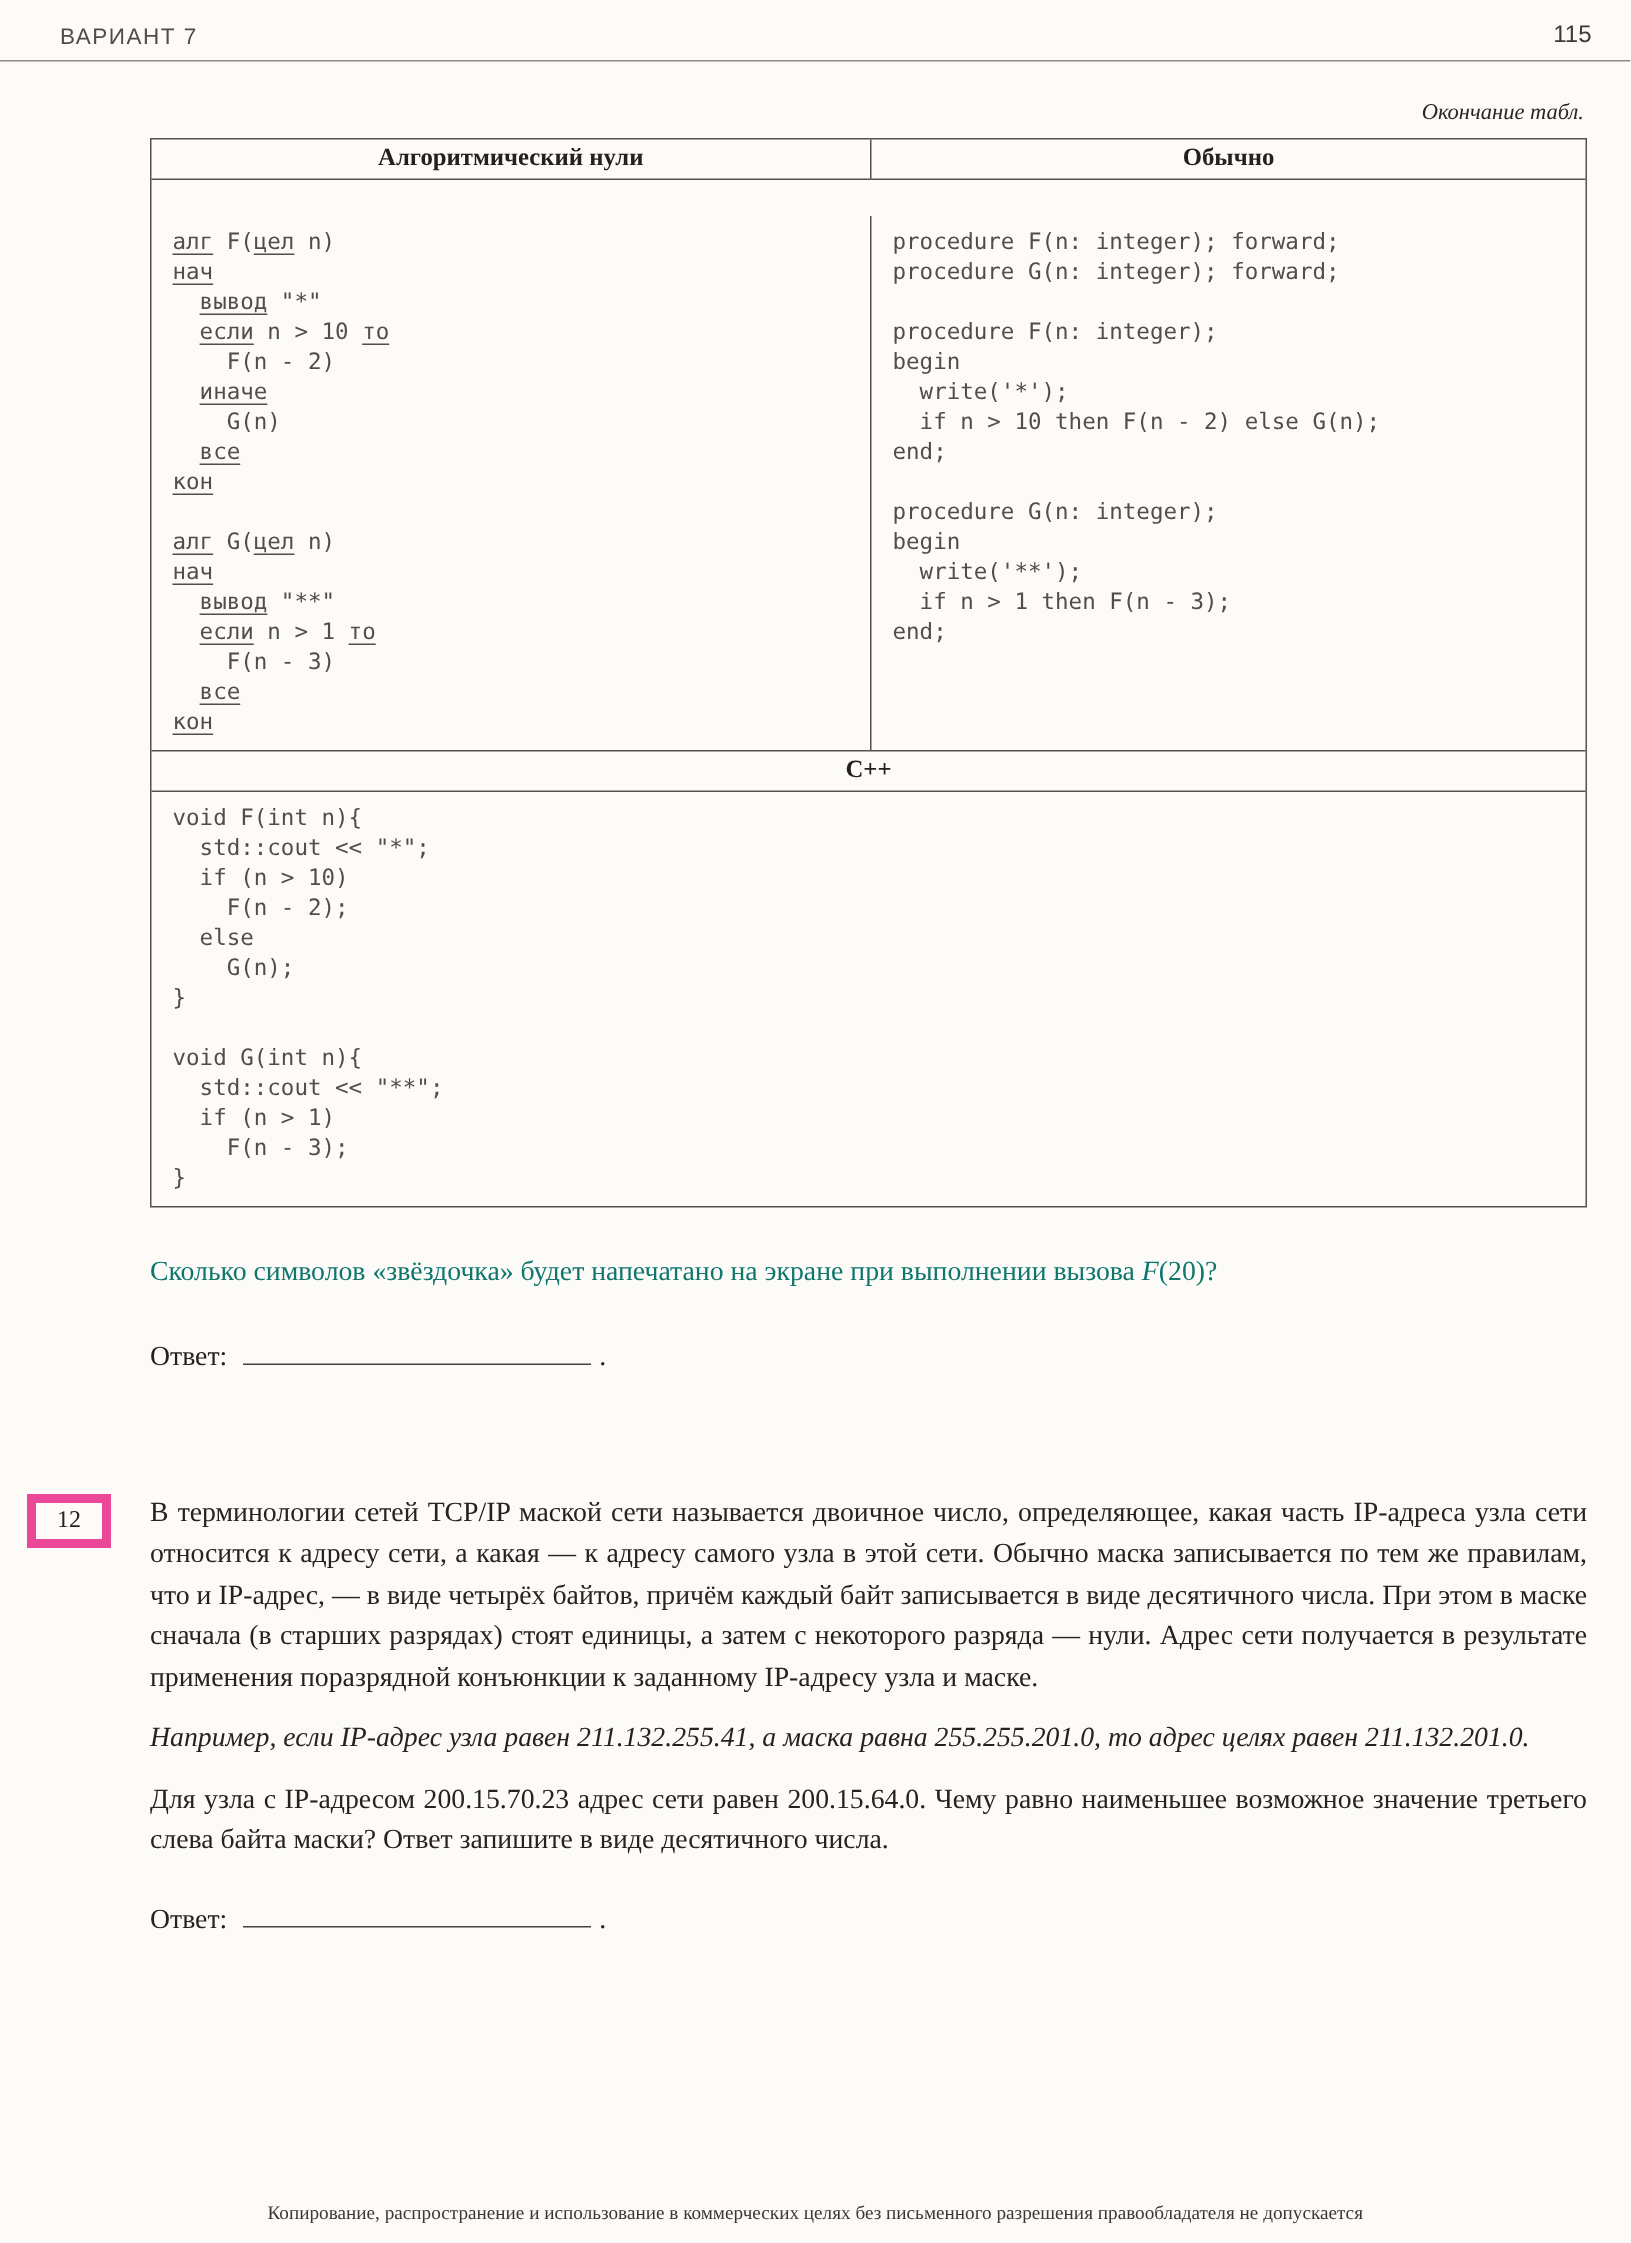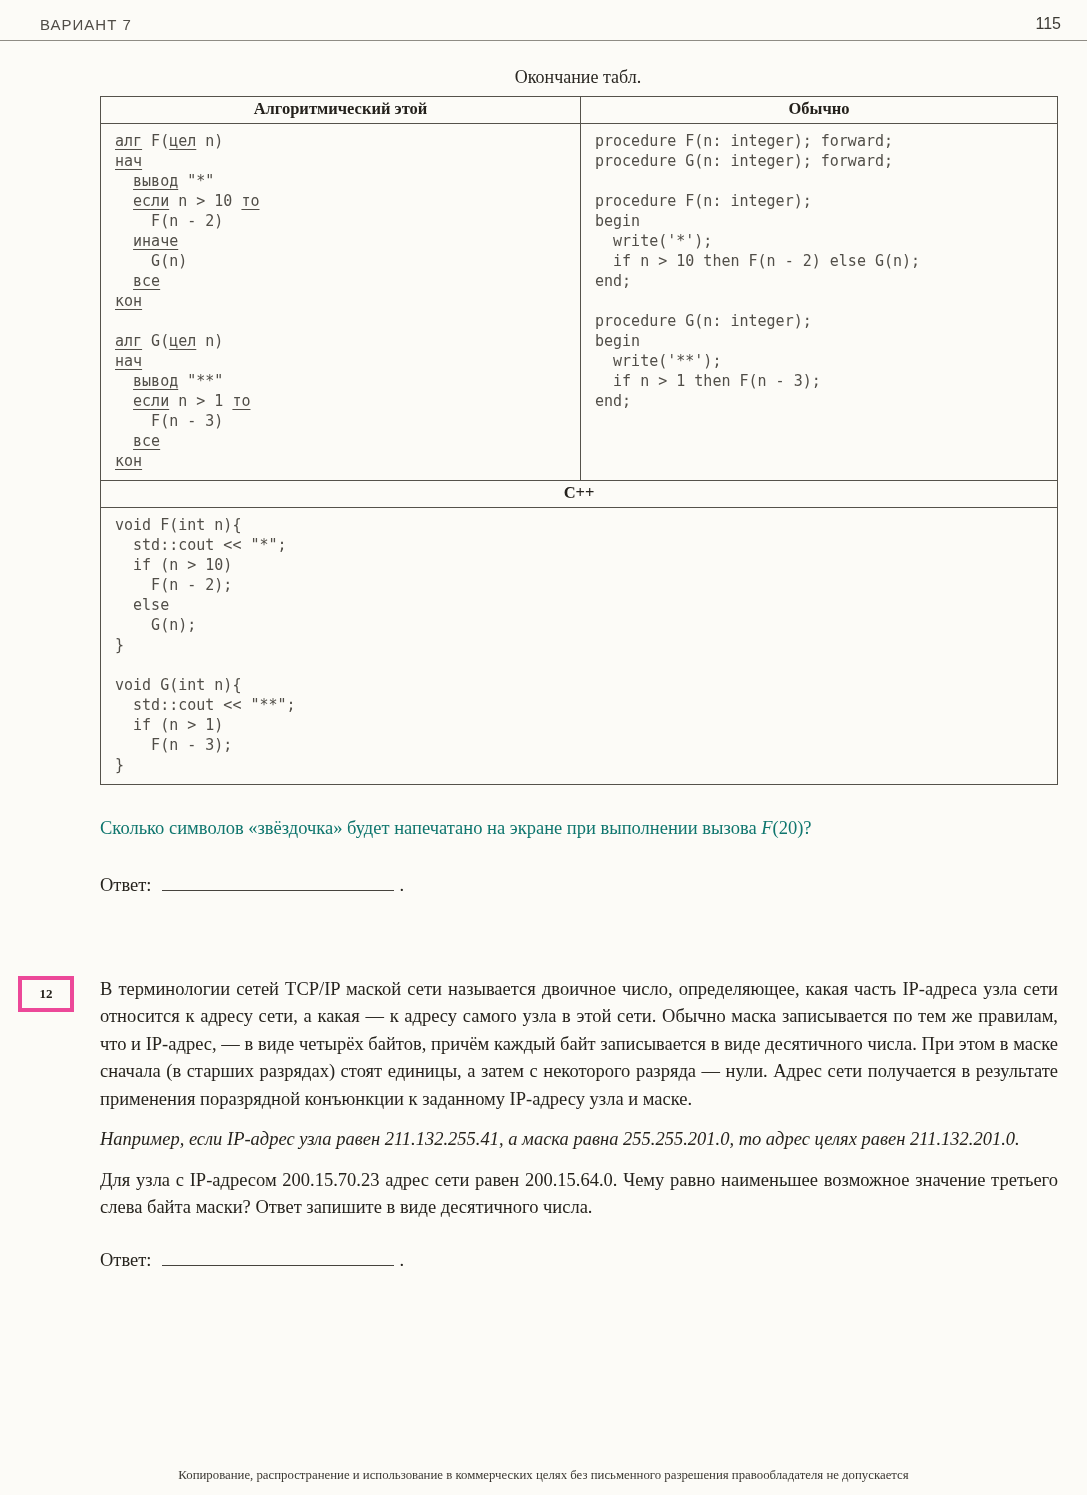--- a/index.html
+++ b/index.html
@@ -14,31 +14,31 @@
   .page-header {
     display:flex; justify-content:space-between; align-items:center;
     padding:15px 26px 7px 40px;
     border-bottom:1.5px solid #8f8c85;
   }
   .variant-label { font-family:"Liberation Sans", sans-serif; font-size:15px; letter-spacing:1px; color:#504d47; }
   .page-number { font-family:"Liberation Sans", sans-serif; font-size:16px; color:#3d3a34; }
 
   .content { margin:0 29px 0 100px; width:958px; }
 
-  .table-caption { text-align:center; font-size:18px; color:#2a2722; margin:26px 2px 8px 0; }
+  .table-caption { text-align:right; font-style:italic; font-size:15px; color:#2a2722; margin:26px 2px 8px 0; }
 
   .codetable { border:1.6px solid #55524b; background:transparent; }
   .row2 { display:flex; }
   .c1 { width:480px; border-right:1.4px solid #55524b; }
   .c2 { flex:1; }
   .thead {
     font-weight:bold; font-size:16.5px; text-align:center;
     padding:2px 0 4px; border-bottom:1.4px solid #55524b; color:#24211c;
   }
-  .codebody { border-bottom:1.4px solid #55524b; }
+  .codebody { border-bottom:1.4px solid #55524b;margin-top:24px; }
   .codecell { padding:7px 10px 9px 14px; }
   .code {
     font-family:"DejaVu Sans Mono","Liberation Mono",monospace;
     font-size:15px; line-height:20px; color:#514e48; white-space:pre;
   }
   .code .kw { text-decoration:underline; text-underline-offset:3px; }
   .code-line { min-height:20px; }
 
   .qtext {
     margin-top:30px;
@@ -49,23 +49,23 @@
   .answer-line { margin-top:32px; font-size:18.5px; color:#26231d; }
   .answer-blank {
     display:inline-block; width:232px; height:14px;
     border-bottom:1.3px solid #46433d; margin:0 6px 0 10px;
   }
 
   .task { position:relative; margin-top:80px; }
   .task-number-box {
     position:absolute; left:-82px; top:0;
     width:56px; height:36px;
-    border:4px solid #ec4899;
+    border:6px solid #ec4899;
     display:flex; align-items:center; justify-content:center;
-    font-weight:bold; font-size:13px; color:#26231d;
+    font-weight:normal; font-size:16px; color:#26231d;
     background:transparent;
   }
   .ptext {
     font-size:18.5px; line-height:27.5px; text-align:justify; color:#26231d;
   }
   .ptext + .ptext { margin-top:13px; }
   .example { font-style:italic; }
   .task .answer-line { margin-top:28px; }
 
   .footer {
@@ -83,21 +83,21 @@
   <span class="variant-label">ВАРИАНТ 7</span>
   <span class="page-number">115</span>
 </div>
 
 <div class="content">
 
   <div class="table-caption">Окончание табл.</div>
 
   <div class="codetable">
     <div class="row2">
-      <div class="c1 thead">Алгоритмический этой</div>
+      <div class="c1 thead">Алгоритмический нули</div>
       <div class="c2 thead">Обычно</div>
     </div>
     <div class="row2 codebody">
       <div class="c1 codecell">
         <div class="code"><div class="code-line"><span class="kw">алг</span> F(<span class="kw">цел</span> n)</div><div class="code-line"><span class="kw">нач</span></div><div class="code-line">  <span class="kw">вывод</span> "*"</div><div class="code-line">  <span class="kw">если</span> n &gt; 10 <span class="kw">то</span></div><div class="code-line">    F(n - 2)</div><div class="code-line">  <span class="kw">иначе</span></div><div class="code-line">    G(n)</div><div class="code-line">  <span class="kw">все</span></div><div class="code-line"><span class="kw">кон</span></div><div class="code-line">&nbsp;</div><div class="code-line"><span class="kw">алг</span> G(<span class="kw">цел</span> n)</div><div class="code-line"><span class="kw">нач</span></div><div class="code-line">  <span class="kw">вывод</span> "**"</div><div class="code-line">  <span class="kw">если</span> n &gt; 1 <span class="kw">то</span></div><div class="code-line">    F(n - 3)</div><div class="code-line">  <span class="kw">все</span></div><div class="code-line"><span class="kw">кон</span></div></div>
       </div>
       <div class="c2 codecell">
         <div class="code"><div class="code-line">procedure F(n: integer); forward;</div><div class="code-line">procedure G(n: integer); forward;</div><div class="code-line">&nbsp;</div><div class="code-line">procedure F(n: integer);</div><div class="code-line">begin</div><div class="code-line">  write('*');</div><div class="code-line">  if n &gt; 10 then F(n - 2) else G(n);</div><div class="code-line">end;</div><div class="code-line">&nbsp;</div><div class="code-line">procedure G(n: integer);</div><div class="code-line">begin</div><div class="code-line">  write('**');</div><div class="code-line">  if n &gt; 1 then F(n - 3);</div><div class="code-line">end;</div></div>
       </div>
     </div>

